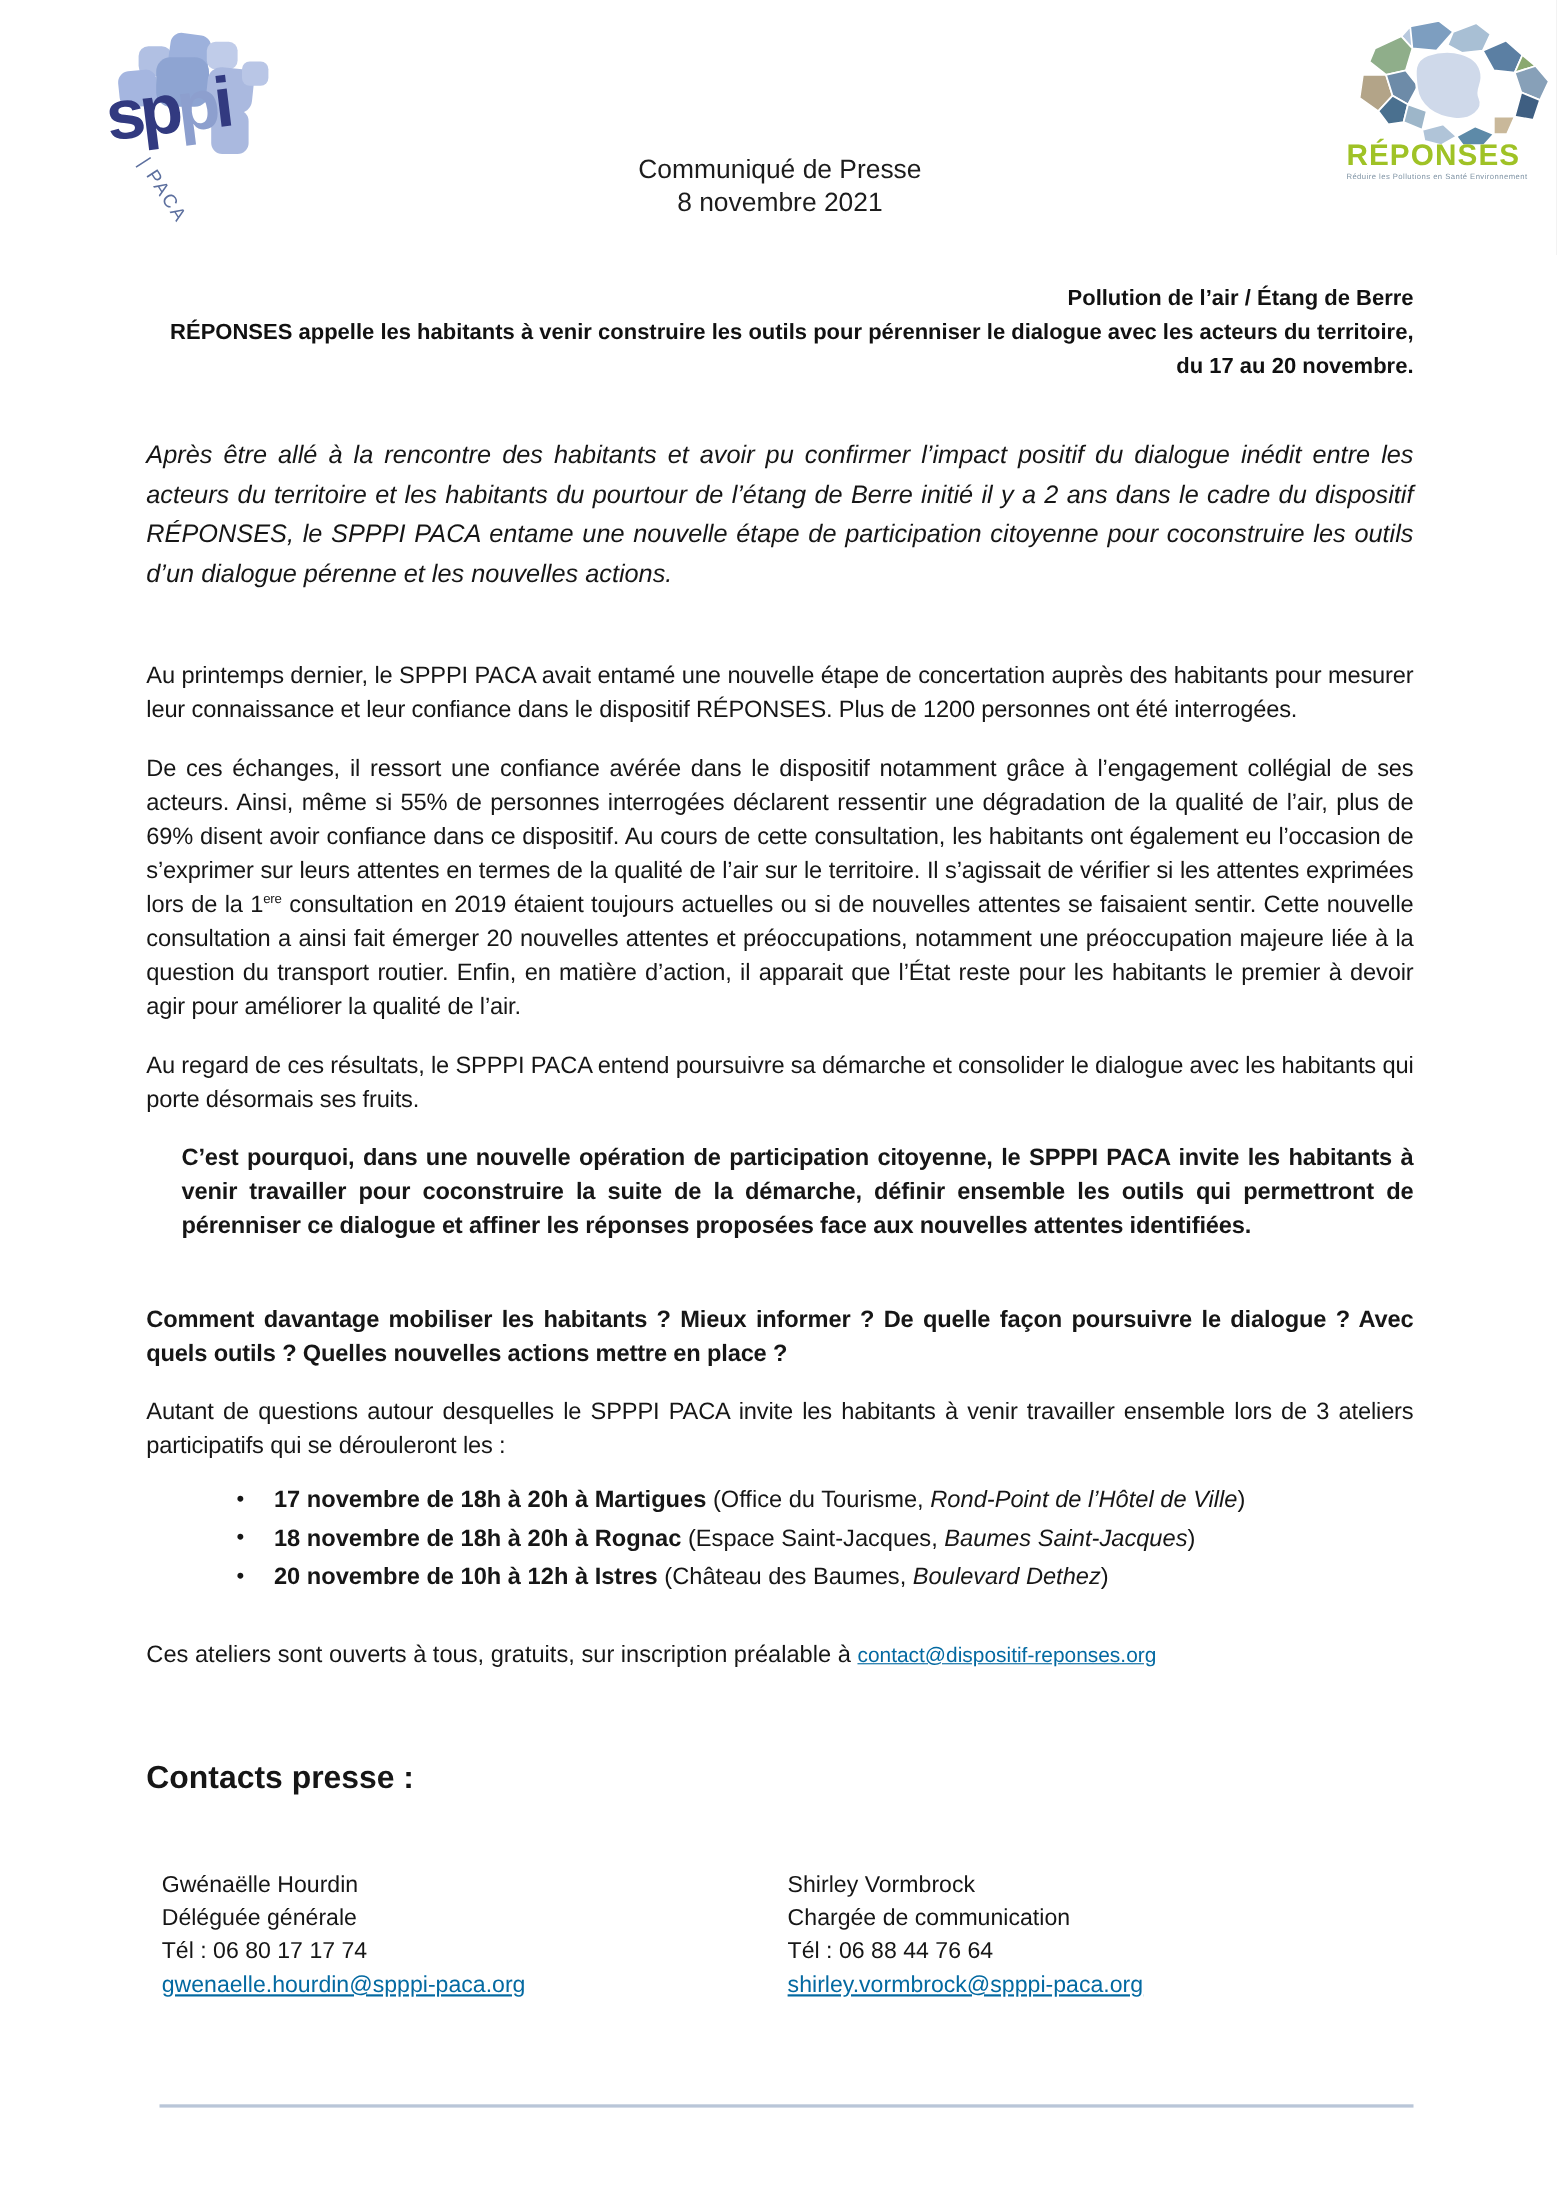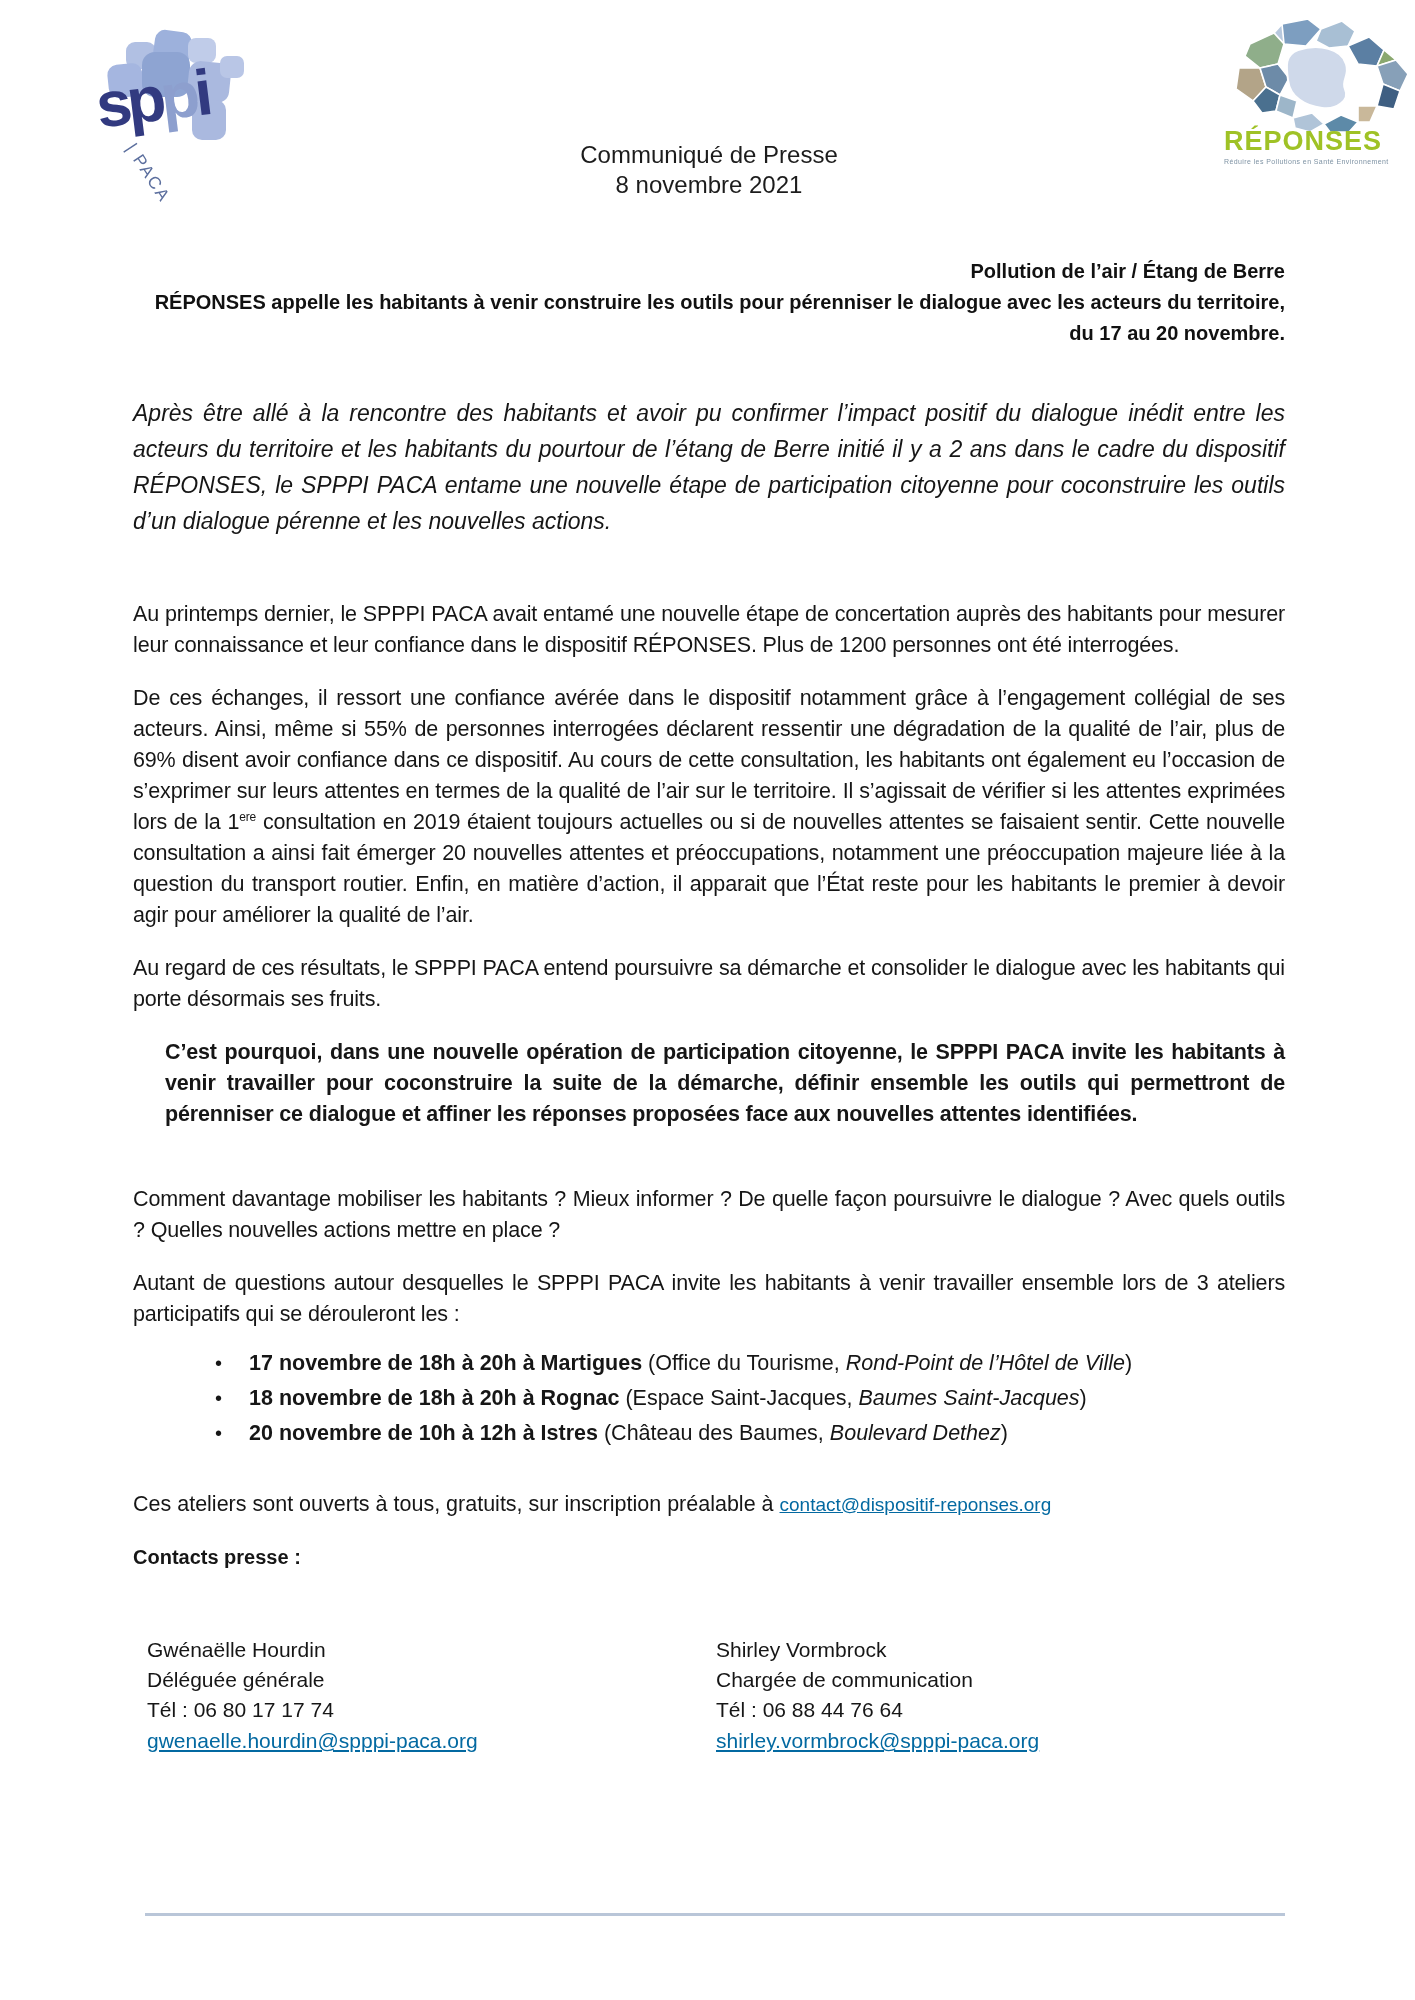--- a/index.html
+++ b/index.html
@@ -32,37 +32,37 @@
 
   
   .content { position:absolute; left:133px; top:0; width:1152px; }
   .doc-header { margin-top:140px; text-align:center; font-size:24px; line-height:30px; color:#1c1c1c; }
   .headline { margin-top:56px; text-align:right; font-weight:bold; font-size:20px; line-height:31px; color:#111; }
   .lead { margin-top:46px; font-style:italic; font-size:23px; line-height:36px; text-align:justify; }
 
   .body-p { margin-top:22px; font-size:21.5px; line-height:31px; letter-spacing:-0.15px; text-align:justify; }
   .first-body { margin-top:60px; }
   .bold-p { font-weight:bold;margin-left:32px; }
-  .gap-lg { margin-top:54px; }
+  .gap-lg { margin-top:54px;font-weight:bold; }
   sup.ord { font-size:12px; line-height:0; }
 
   
   .ateliers { margin-top:16px; list-style:none; }
   .ateliers li { position:relative; padding-left:116px; font-size:21.5px; line-height:35px; }
   .bullet-dot { position:absolute; left:82px; top:0; font-size:20px; }
   .ateliers .b { font-weight:bold; }
   .ateliers .i { font-style:italic; }
 
   
   .lnk { color:#0369a1; text-decoration:underline; cursor:pointer; }
   .inscription { margin-top:38px; font-size:21.5px; line-height:31px; }
   .inscription .lnk { font-size:19px; }
 
   
-  .contacts-heading { margin-top:26px; font-size:20px; font-weight:bold; }
+  .contacts-heading { margin-top:79px; font-size:29px; font-weight:bold; }
   .contacts { margin-top:66px; margin-left:14px; display:flex; }
   .contact-card { width:590px; font-size:21px; line-height:30px; }
   .contact-card .email { display:inline-block; margin-top:1px; }
 
   .footer-divider { position:absolute; left:145px; top:1913px; width:1140px; height:3px; background:#b9c6d8; }
 </style>
 </head>
 <body>
 
 <div class="page">

